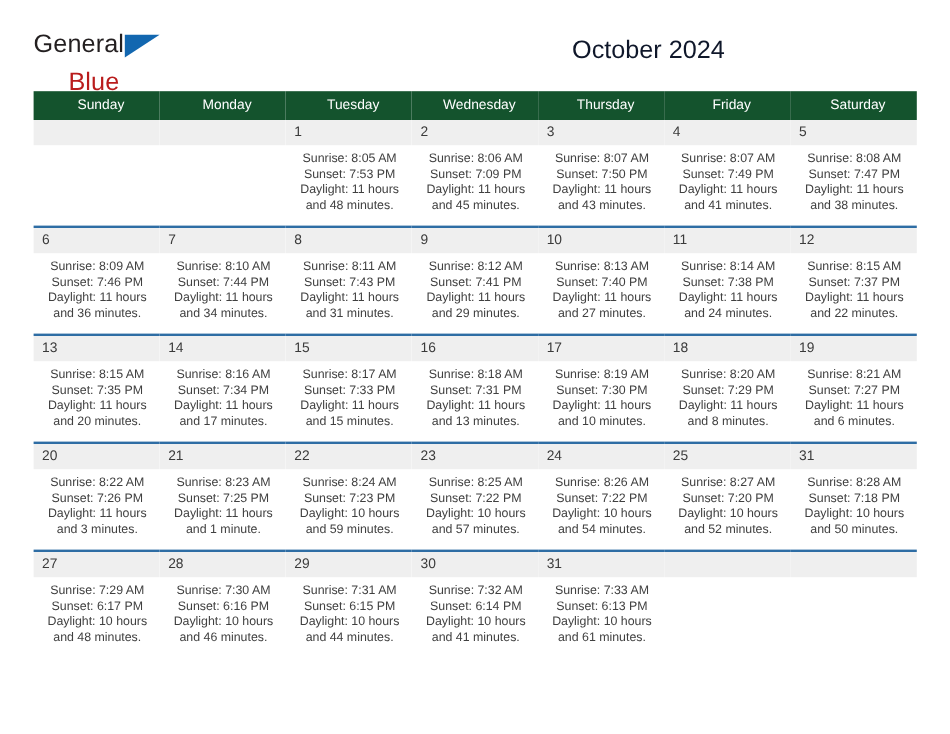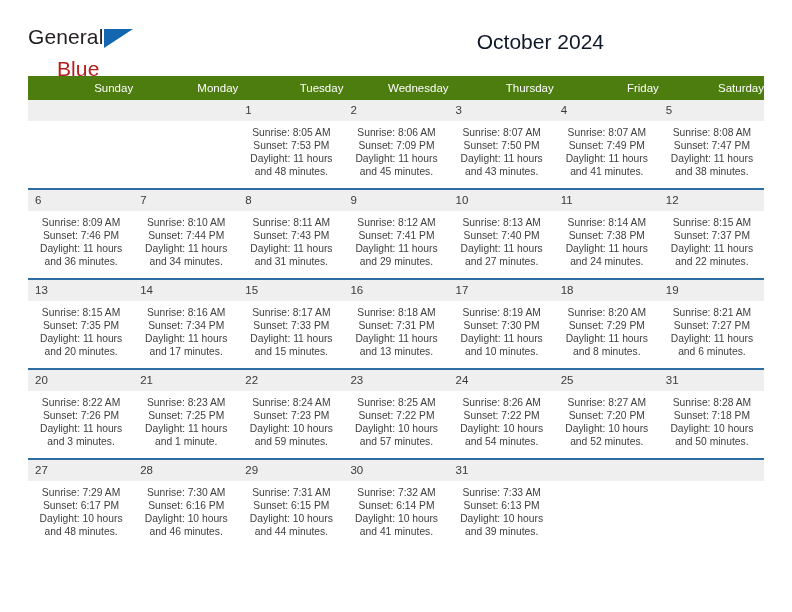--- a/index.html
+++ b/index.html
@@ -90,25 +90,25 @@
 
   
   .calendar {
     width: 736px;
     border-collapse: collapse;
     table-layout: fixed;
     margin-top: 2px;
   }
 
   .calendar th {
-    background: #4d7c0f;
+    background: #14532d;
     color: #ffffff;
     font-size: 11.5px;
     font-weight: normal;
-    text-align: right;
+    text-align: center;
     padding: 5px 0 5px 7px;
     height: 19px;
     box-sizing: border-box;
     line-height: 14px;
   }
 
   .calendar td {
     vertical-align: top;
     padding: 0;
     width: 105.14px;
@@ -447,21 +447,21 @@
             <div>Sunrise: 7:32 AM</div>
             <div>Sunset: 6:14 PM</div>
             <div class="wrap">Daylight: 10 hours and 41 minutes.</div>
           </div>
         </td>
         <td>
           <div class="daynum">31</div>
           <div class="details">
             <div>Sunrise: 7:33 AM</div>
             <div>Sunset: 6:13 PM</div>
-            <div class="wrap">Daylight: 10 hours and 39 minutes.</div>
+            <div class="wrap">Daylight: 10 hours and 61 minutes.</div>
           </div>
         </td>
         <td>
           <div class="daynum is-empty">&nbsp;</div>
           <div class="details">
             <div></div>
             <div></div>
             <div class="wrap"></div>
           </div>
         </td>

